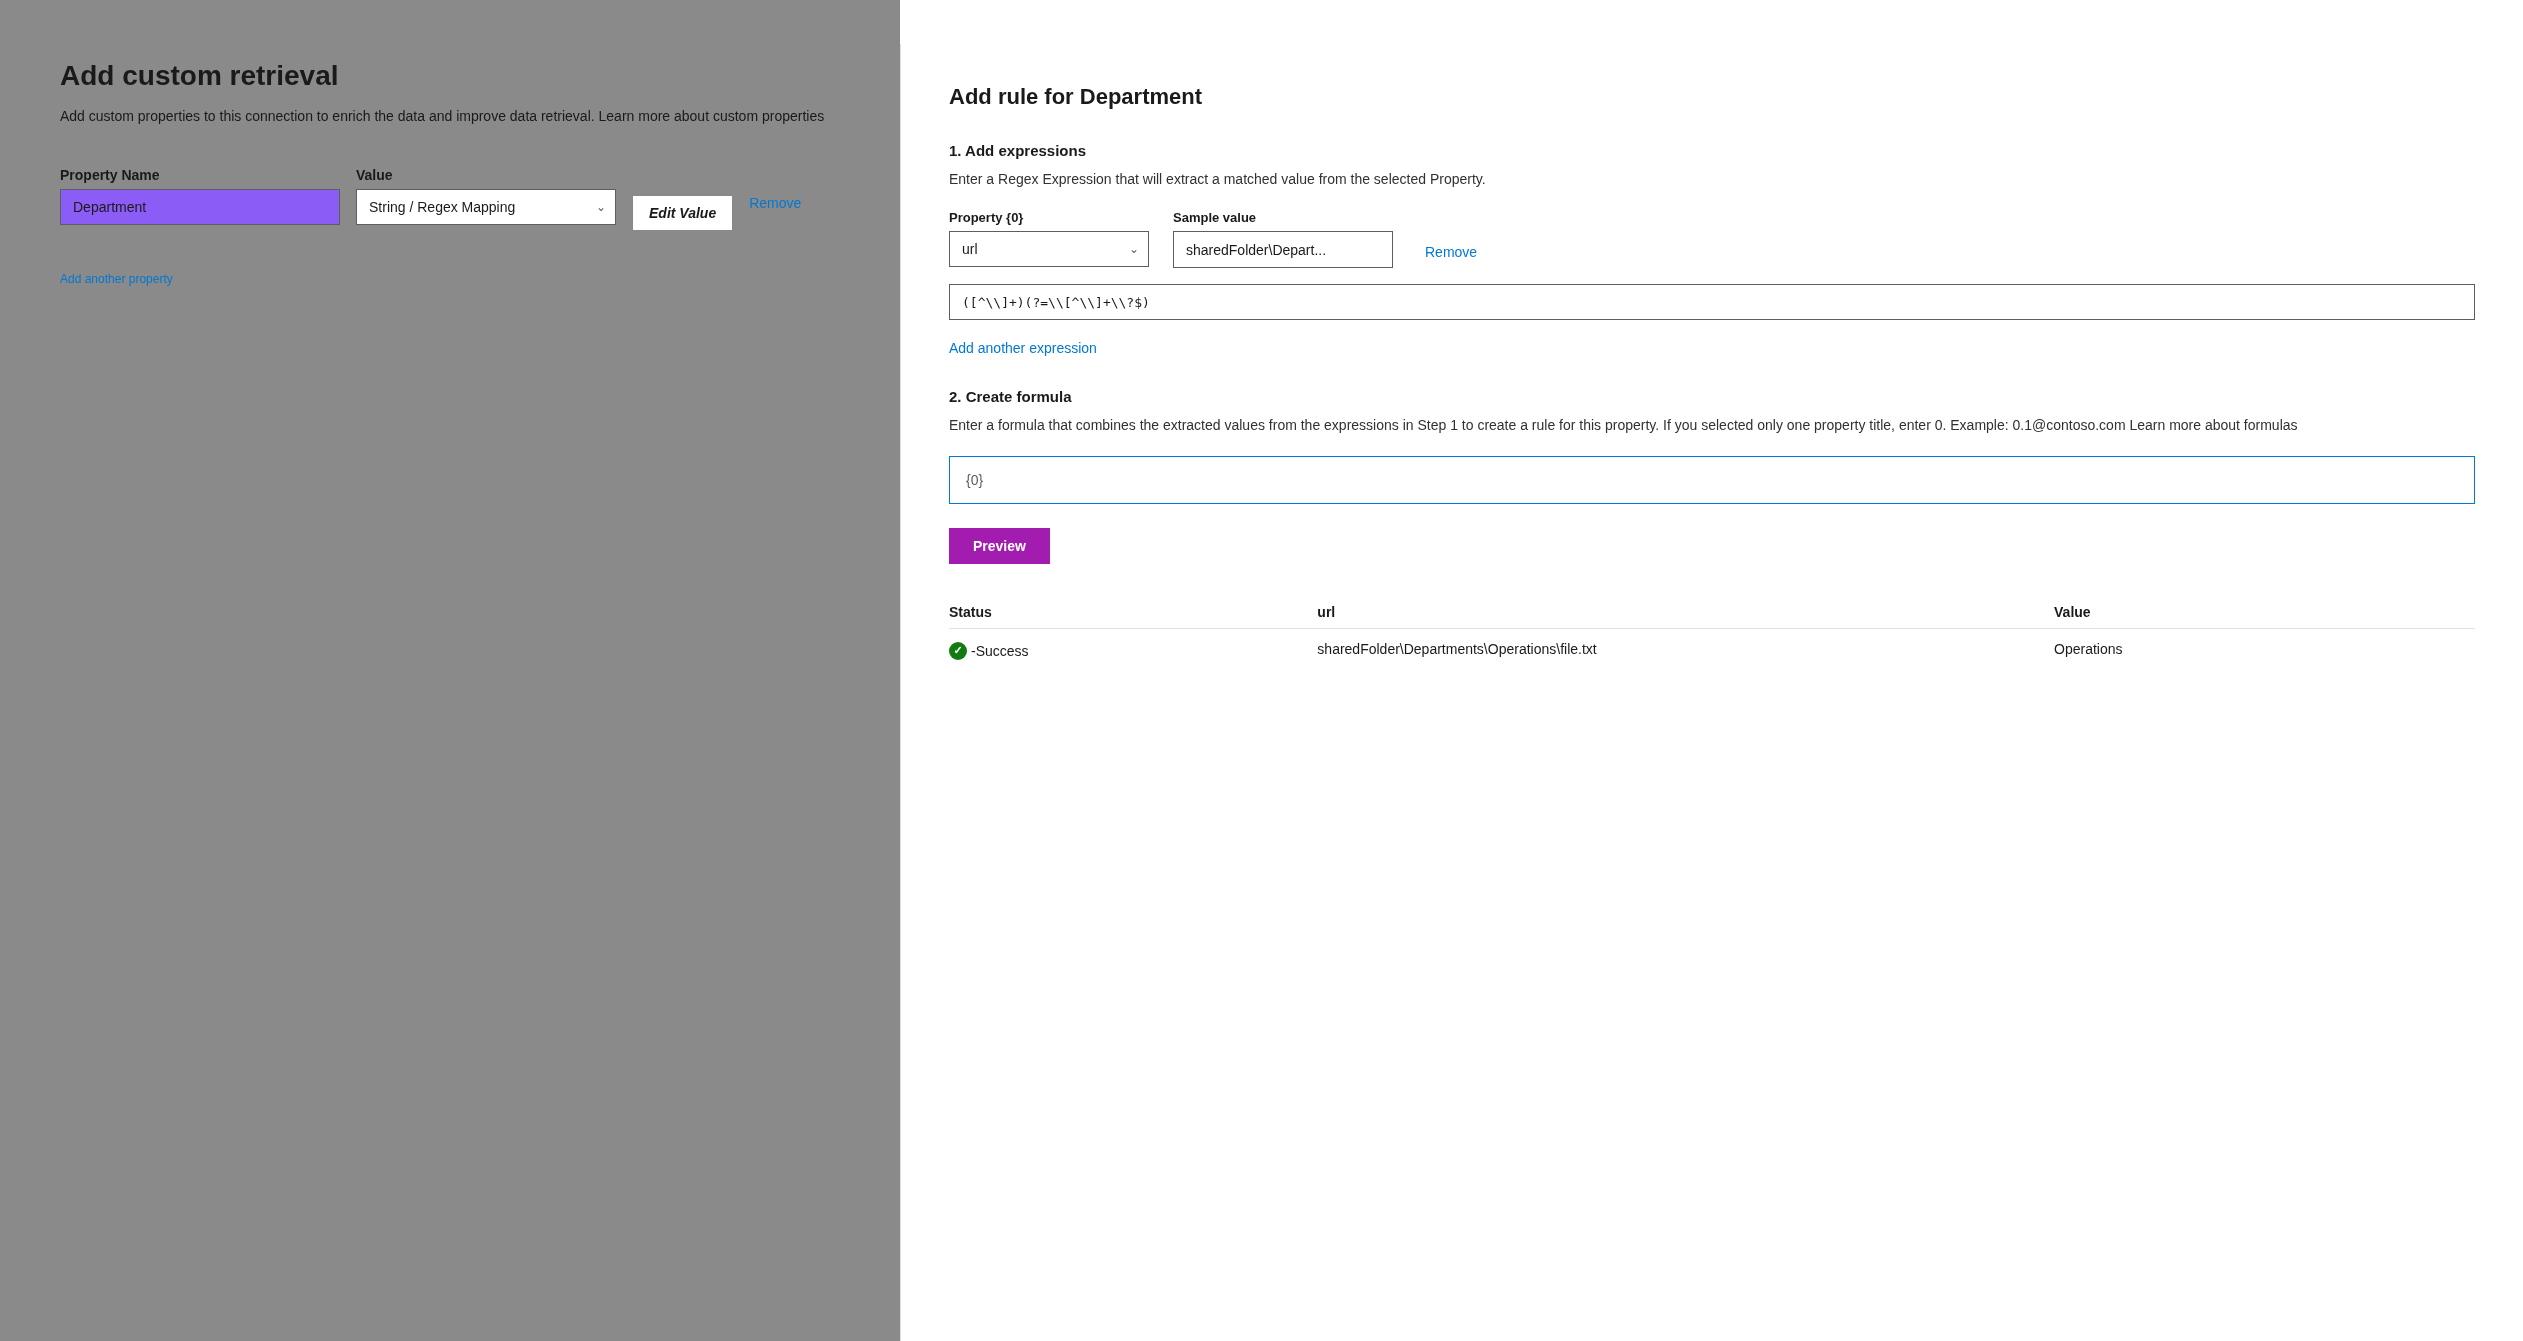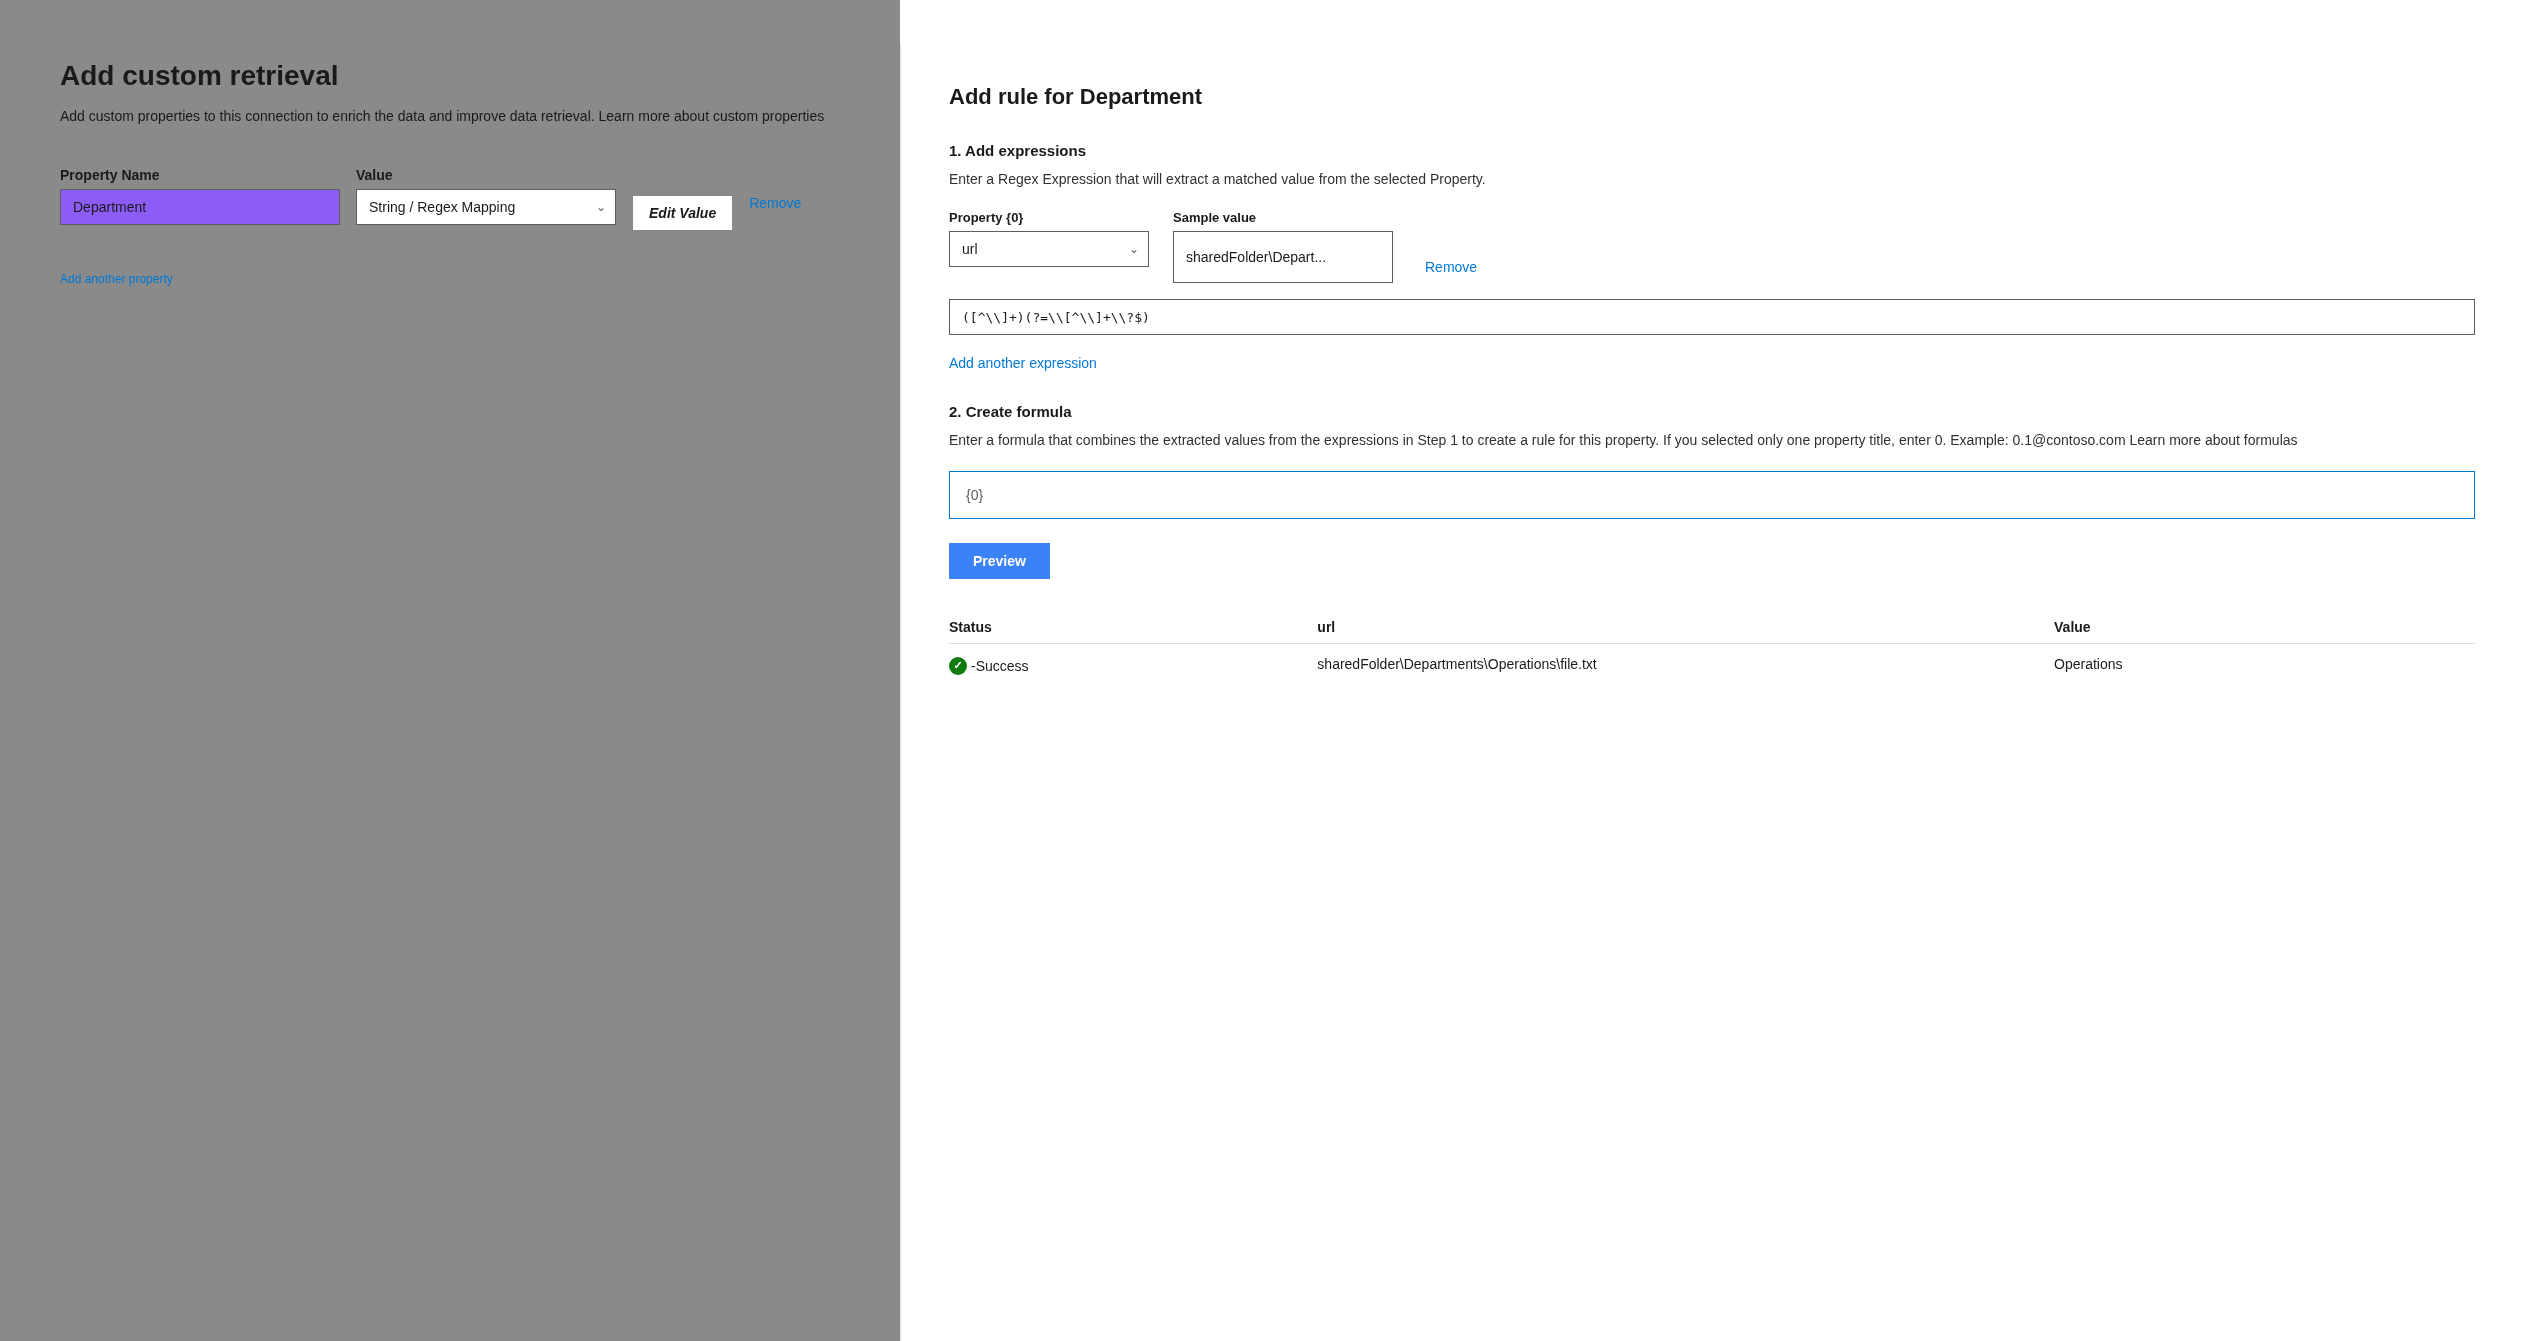--- a/index.html
+++ b/index.html
@@ -205,21 +205,21 @@
       font-size: 12px;
     }
 
     .sample-value-input {
       border: 1px solid #605e5c;
       padding: 8px 12px;
       font-size: 14px;
       background: #fff;
       color: #1a1a1a;
       width: 220px;
-      height: 52px;
+      height: 37px;
       outline: none;
     }
 
     .remove-inline-link {
       color: #0078d4;
       font-size: 14px;
       cursor: pointer;
       align-self: flex-end;
       padding-bottom: 8px;
       margin-left: 8px;
@@ -266,21 +266,21 @@
       font-size: 14px;
       background: #fff;
       color: #605e5c;
       width: 100%;
       height: 48px;
       outline: none;
       margin-bottom: 24px;
     }
 
     .preview-btn {
-      background: #3b82f6;
+      background: #a21caf;
       color: #fff;
       border: none;
       padding: 0 24px;
       height: 36px;
       font-size: 14px;
       font-weight: 600;
       cursor: pointer;
       margin-bottom: 32px;
     }
 

